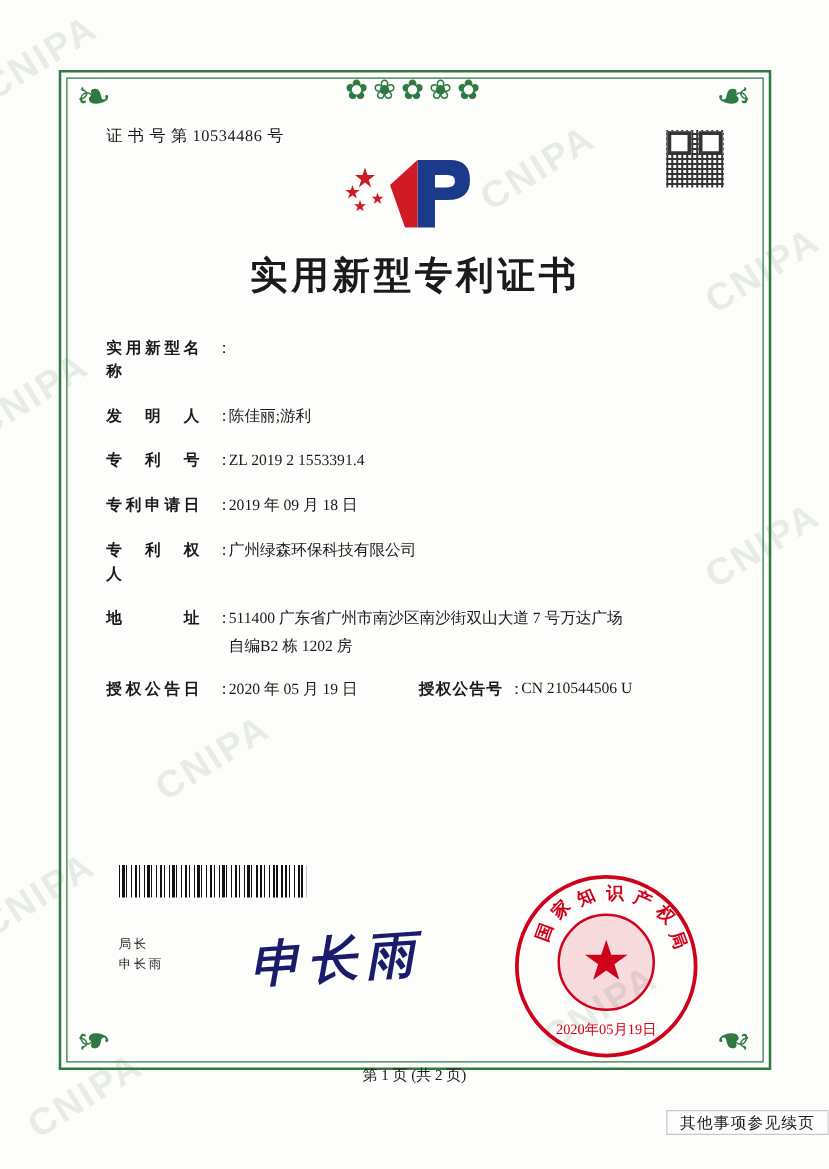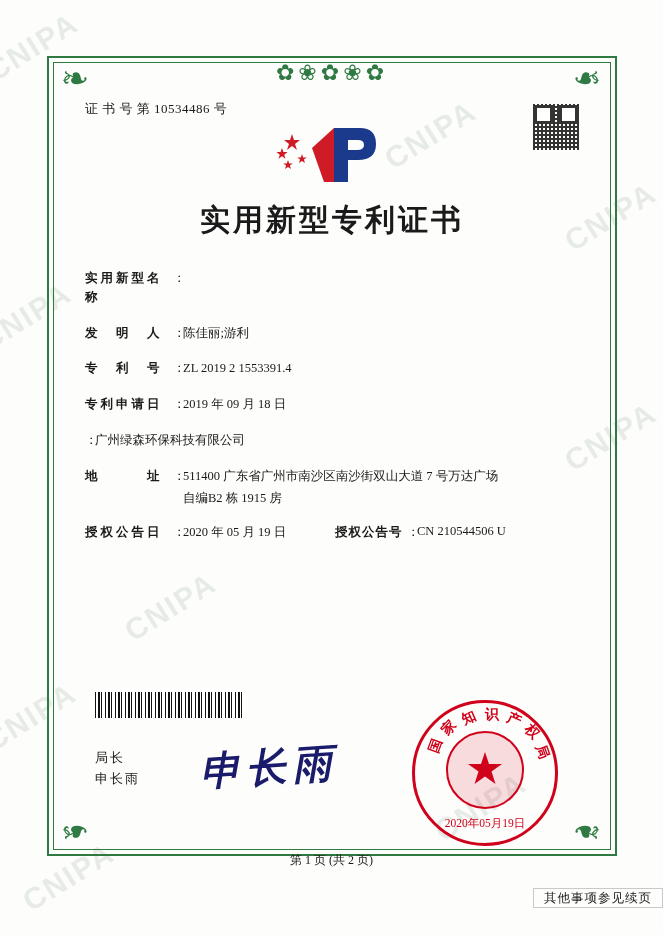--- a/index.html
+++ b/index.html
@@ -181,21 +181,21 @@
       #111 0, #111 1px, #fff 1px, #fff 3px,
       #111 3px, #111 5px, #fff 5px, #fff 6px,
       #111 6px, #111 7px, #fff 7px, #fff 10px
     );
   }
 
   
   #signature-block {
     position: absolute;
     left: 95px; top: 748px;
-    font-size: 13px;
+    font-size: 10px;
     line-height: 1.6;
     letter-spacing: 2px;
   }
   #signature-script {
     position: absolute;
     left: 200px; top: 740px;
     font-size: 40px;
     font-family: "DejaVu Serif", serif;
     font-style: italic;
     font-weight: bold;
@@ -324,30 +324,31 @@
       <div class="field-value">ZL 2019 2 1553391.4</div>
     </div>
 
     <div class="field-row">
       <div class="field-label">专利申请日</div>
       <div class="field-colon">：</div>
       <div class="field-value">2019 年 09 月 18 日</div>
     </div>
 
     <div class="field-row">
+      <div class="field-label">专　利　权　人</div>
       <div class="field-colon">：</div>
       <div class="field-value">广州绿森环保科技有限公司</div>
     </div>
 
     <div class="field-row">
       <div class="field-label">地　　　址</div>
       <div class="field-colon">：</div>
       <div class="field-value">511400 广东省广州市南沙区南沙街双山大道 7 号万达广场</div>
     </div>
-    <div class="field-value-2nd">自编B2 栋 1915 房</div>
+    <div class="field-value-2nd">自编B2 栋 1202 房</div>
 
     <div class="field-row-split">
       <div class="split-left">
         <div class="field-label">授权公告日</div>
         <div class="field-colon">：</div>
         <div class="field-value">2020 年 05 月 19 日</div>
       </div>
       <div class="split-right">
         <div class="field-label">授权公告号</div>
         <div class="field-colon">：</div>

